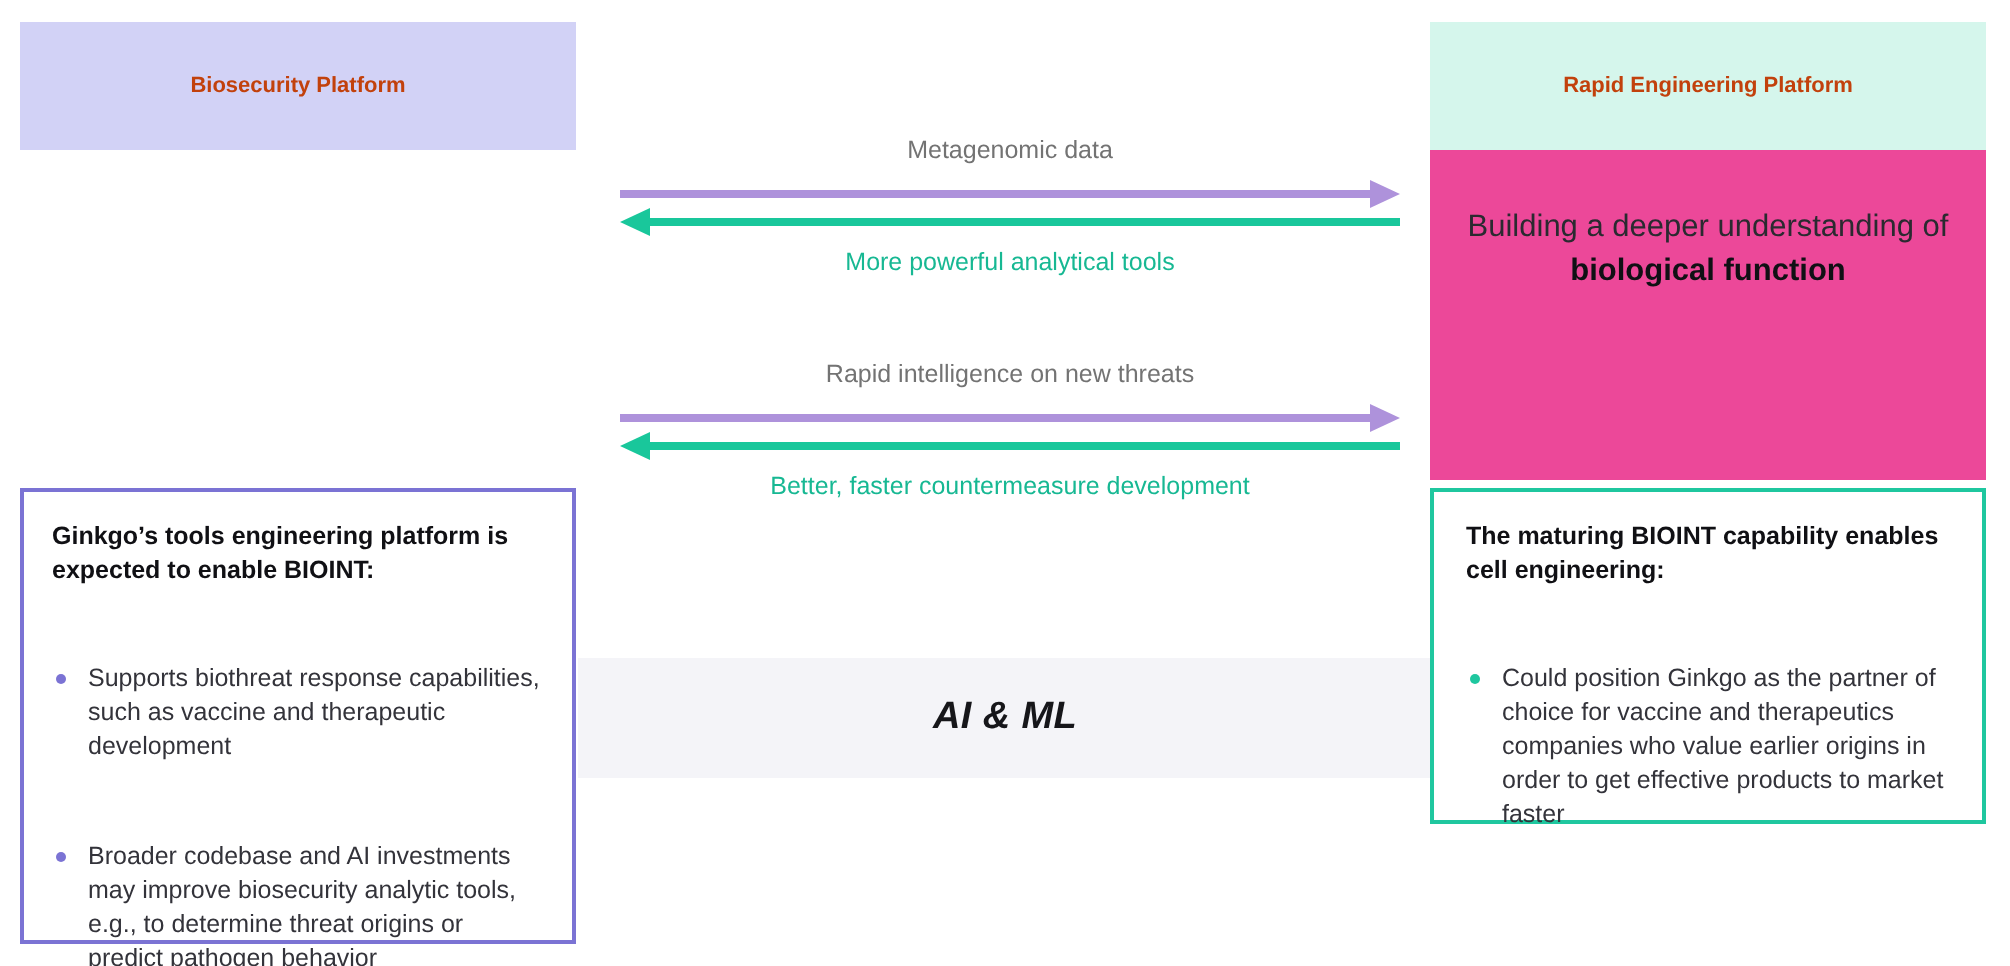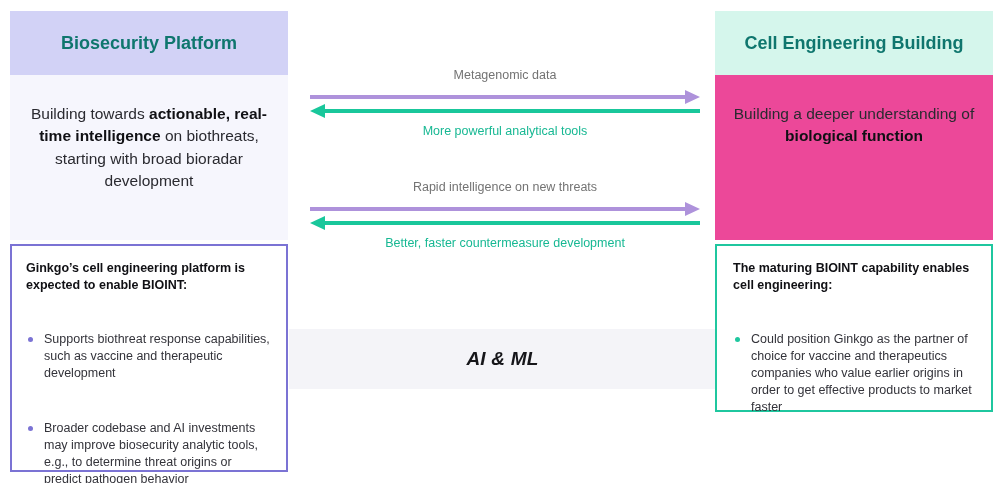--- a/index.html
+++ b/index.html
@@ -43,23 +43,23 @@
   .platform.right { left: 715px; }
 
   .platform-header {
     height: 64px;
     display: flex;
     align-items: center;
     justify-content: center;
     text-align: center;
   }
   .platform-header .title {
-    font-size: 18px;
+    font-size: 11px;
     font-weight: bold;
-    color: #0f766e;
+    color: #c2410c;
   }
   .platform.left  .platform-header { background: #d2d2f6; }
   .platform.right .platform-header { background: #d5f6ec; }
 
   .platform-body {
     min-height: 165px;
     padding: 28px 15px 0 15px;
     text-align: center;
   }
   .platform.left  .platform-body { background: #f6f6fd; }
@@ -157,36 +157,33 @@
 <body>
 
 <div class="aiml-band">
   <span class="aiml-label">AI &amp; ML</span>
 </div>
 
 <div class="platform left">
   <div class="platform-header">
     <span class="title">Biosecurity Platform</span>
   </div>
-  <div class="platform-body">
-    <div class="desc">Building towards <b>actionable, real-time intelligence</b> on biothreats, starting with broad bioradar development</div>
-  </div>
 </div>
 
 <div class="platform right">
   <div class="platform-header">
-    <span class="title">Cell Engineering Building</span>
+    <span class="title">Rapid Engineering Platform</span>
   </div>
   <div class="platform-body">
     <div class="desc">Building a deeper understanding of <b>biological function</b></div>
   </div>
 </div>
 
 <div class="callout left">
-  <div class="callout-title">Ginkgo’s cell engineering platform is expected to enable BIOINT:</div>
+  <div class="callout-title">Ginkgo’s tools engineering platform is expected to enable BIOINT:</div>
   <ul>
     <li>
       <span class="bullet"></span>
       <span>Supports biothreat response capabilities, such as vaccine and therapeutic development</span>
     </li>
     <li>
       <span class="bullet"></span>
       <span>Broader codebase and AI investments may improve biosecurity analytic tools, e.g., to determine threat origins or predict pathogen behavior</span>
     </li>
   </ul>

